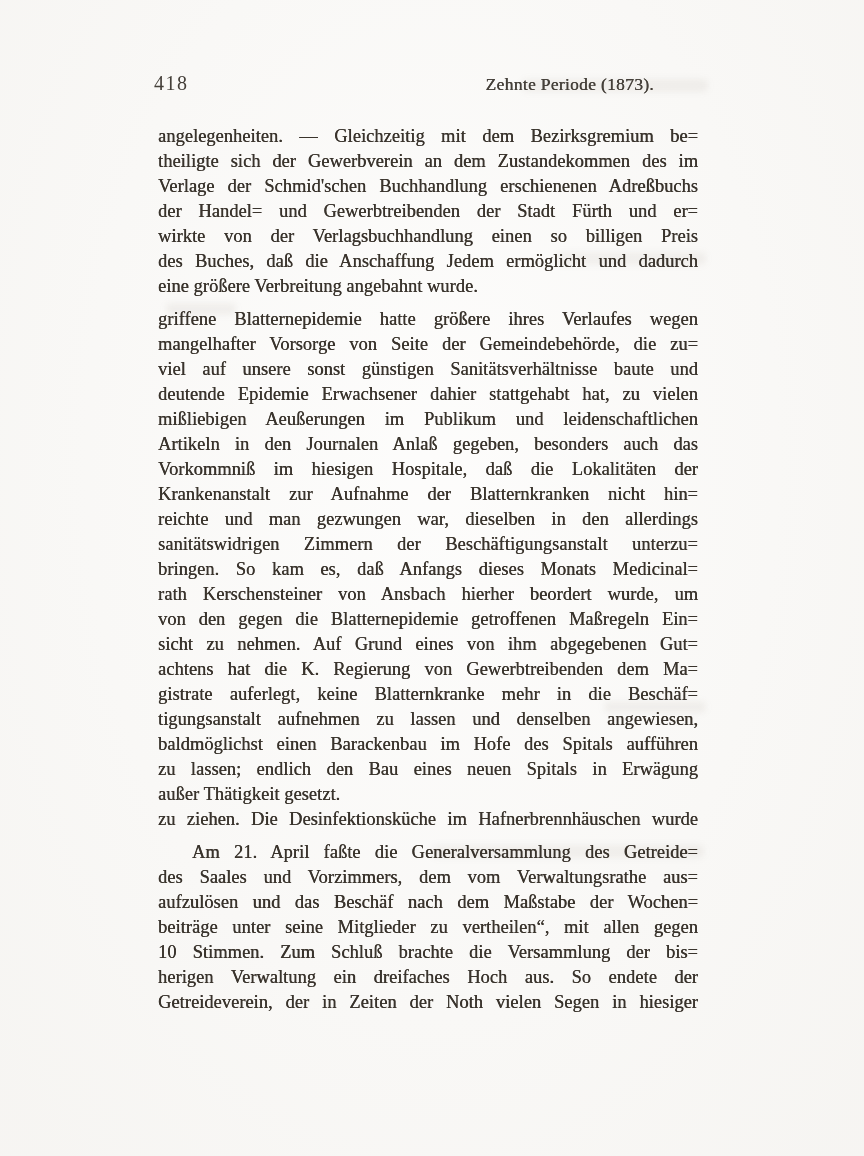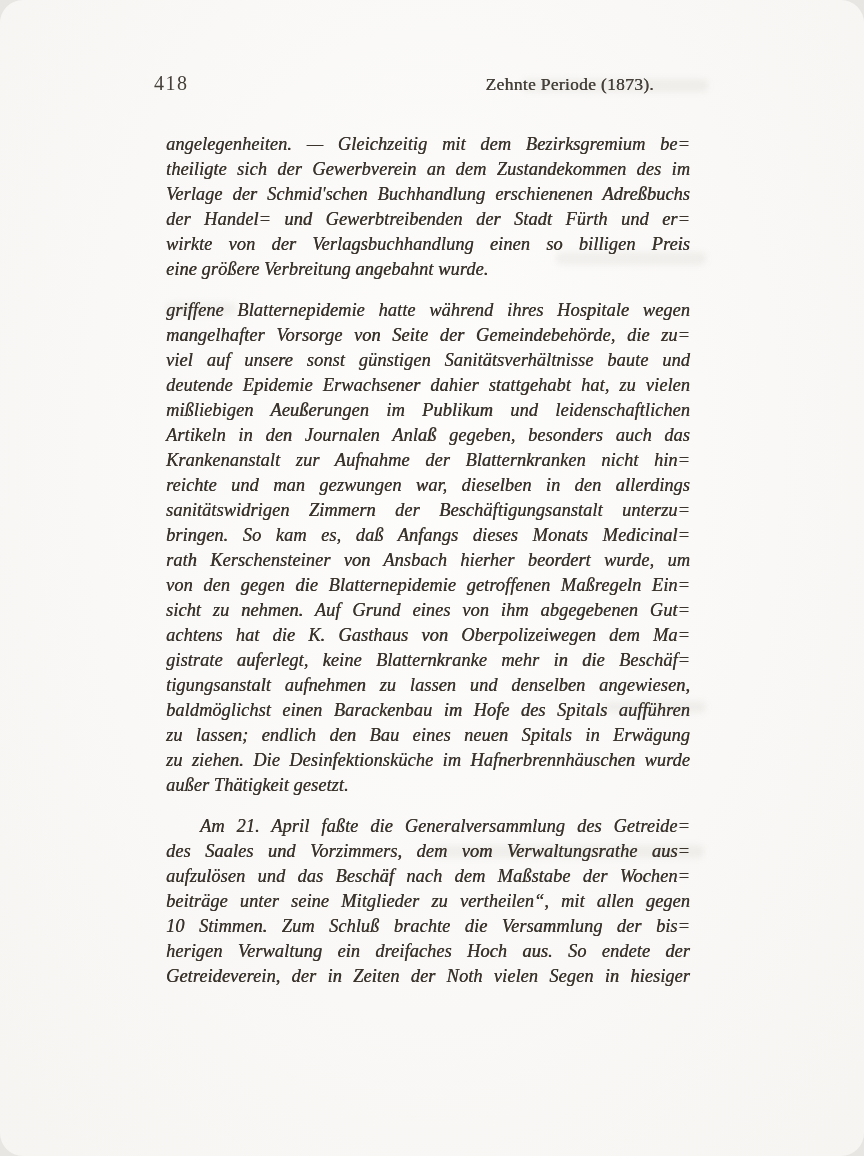--- a/index.html
+++ b/index.html
@@ -5,21 +5,20 @@
   html, body { margin: 0; padding: 0; background: #e8e6e2; }
   .page {
     position: relative;
     width: 864px;
     height: 1156px;
     margin: 0 auto;
     background: #fbfaf8;
     overflow: hidden;
     font-family: "Liberation Serif", serif;
     color: #3a342d;
-    border-radius: 23px;
   }
   
   .page::before {
     content: "";
     position: absolute; inset: 0;
     background:
       radial-gradient(ellipse at 50% 40%, rgba(255,255,255,0.5), rgba(190,185,175,0.08) 95%);
     pointer-events: none;
   }
 
@@ -50,21 +49,21 @@
   .text-block {
     position: absolute;
     left: 150px;
     top: 116px;
     width: 556px;
     font-size: 18.4px;
     line-height: 25px;
     letter-spacing: 0.05px;
     text-shadow: 0.3px 0 0 currentColor; 
   }
-  .para { margin: 16px; padding: 0; font-style: italic; }
+  .para { margin: 8px; padding: 0; }
   .line {
     text-align: justify;
     text-align-last: justify;
     height: 25px;
     overflow: visible;
   }
   .line.lastline { text-align-last: left; }
   .line.indent { text-indent: 34px; }
 
   
@@ -98,44 +97,46 @@
   </div>
 
   <div class="text-block">
 
     <div class="para">
       <div class="line">angelegenheiten. — Gleichzeitig mit dem Bezirksgremium be=</div>
       <div class="line">theiligte sich der Gewerbverein an dem Zustandekommen des im</div>
       <div class="line">Verlage der Schmid'schen Buchhandlung erschienenen Adreßbuchs</div>
       <div class="line">der Handel= und Gewerbtreibenden der Stadt Fürth und er=</div>
       <div class="line">wirkte von der Verlagsbuchhandlung einen so billigen Preis</div>
+      <div class="line">des Buches, daß die Anschaffung Jedem ermöglicht und dadurch</div>
       <div class="line lastline">eine größere Verbreitung angebahnt wurde.</div>
     </div>
 
     <div class="para">
-      <div class="line">griffene Blatternepidemie hatte während ihres Hospitale wegen</div>
+      <div class="line">griffene Blatternepidemie hatte größere ihres Verlaufes wegen</div>
       <div class="line">mangelhafter Vorsorge von Seite der Gemeindebehörde, die zu=</div>
       <div class="line">viel auf unsere sonst günstigen Sanitätsverhältnisse baute und</div>
       <div class="line">deutende Epidemie Erwachsener dahier stattgehabt hat, zu vielen</div>
       <div class="line">mißliebigen Aeußerungen im Publikum und leidenschaftlichen</div>
       <div class="line">Artikeln in den Journalen Anlaß gegeben, besonders auch das</div>
+      <div class="line">Vorkommniß im hiesigen Hospitale, daß die Lokalitäten der</div>
       <div class="line">Krankenanstalt zur Aufnahme der Blatternkranken nicht hin=</div>
       <div class="line">reichte und man gezwungen war, dieselben in den allerdings</div>
       <div class="line">sanitätswidrigen Zimmern der Beschäftigungsanstalt unterzu=</div>
       <div class="line">bringen. So kam es, daß Anfangs dieses Monats Medicinal=</div>
       <div class="line">rath Kerschensteiner von Ansbach hierher beordert wurde, um</div>
       <div class="line">von den gegen die Blatternepidemie getroffenen Maßregeln Ein=</div>
       <div class="line">sicht zu nehmen. Auf Grund eines von ihm abgegebenen Gut=</div>
-      <div class="line">achtens hat die K. Gasthaus von Oberpolizeiwegen dem Ma=</div>
+      <div class="line">achtens hat die K. Regierung von Gewerbtreibenden dem Ma=</div>
       <div class="line">gistrate auferlegt, keine Blatternkranke mehr in die Beschäf=</div>
       <div class="line">tigungsanstalt aufnehmen zu lassen und denselben angewiesen,</div>
       <div class="line">baldmöglichst einen Barackenbau im Hofe des Spitals aufführen</div>
       <div class="line">zu lassen; endlich den Bau eines neuen Spitals in Erwägung</div>
+      <div class="line lastline">außer Thätigkeit gesetzt.</div>
       <div class="line">zu ziehen. Die Desinfektionsküche im Hafnerbrennhäuschen wurde</div>
-      <div class="line lastline">außer Thätigkeit gesetzt.</div>
     </div>
 
     <div class="para">
       <div class="line indent">Am 21. April faßte die Generalversammlung des Getreide=</div>
       <div class="line">des Saales und Vorzimmers, dem vom Verwaltungsrathe aus=</div>
       <div class="line">aufzulösen und das Beschäf nach dem Maßstabe der Wochen=</div>
       <div class="line">beiträge unter seine Mitglieder zu vertheilen“, mit allen gegen</div>
       <div class="line">10 Stimmen. Zum Schluß brachte die Versammlung der bis=</div>
       <div class="line">herigen Verwaltung ein dreifaches Hoch aus. So endete der</div>
       <div class="line">Getreideverein, der in Zeiten der Noth vielen Segen in hiesiger</div>

